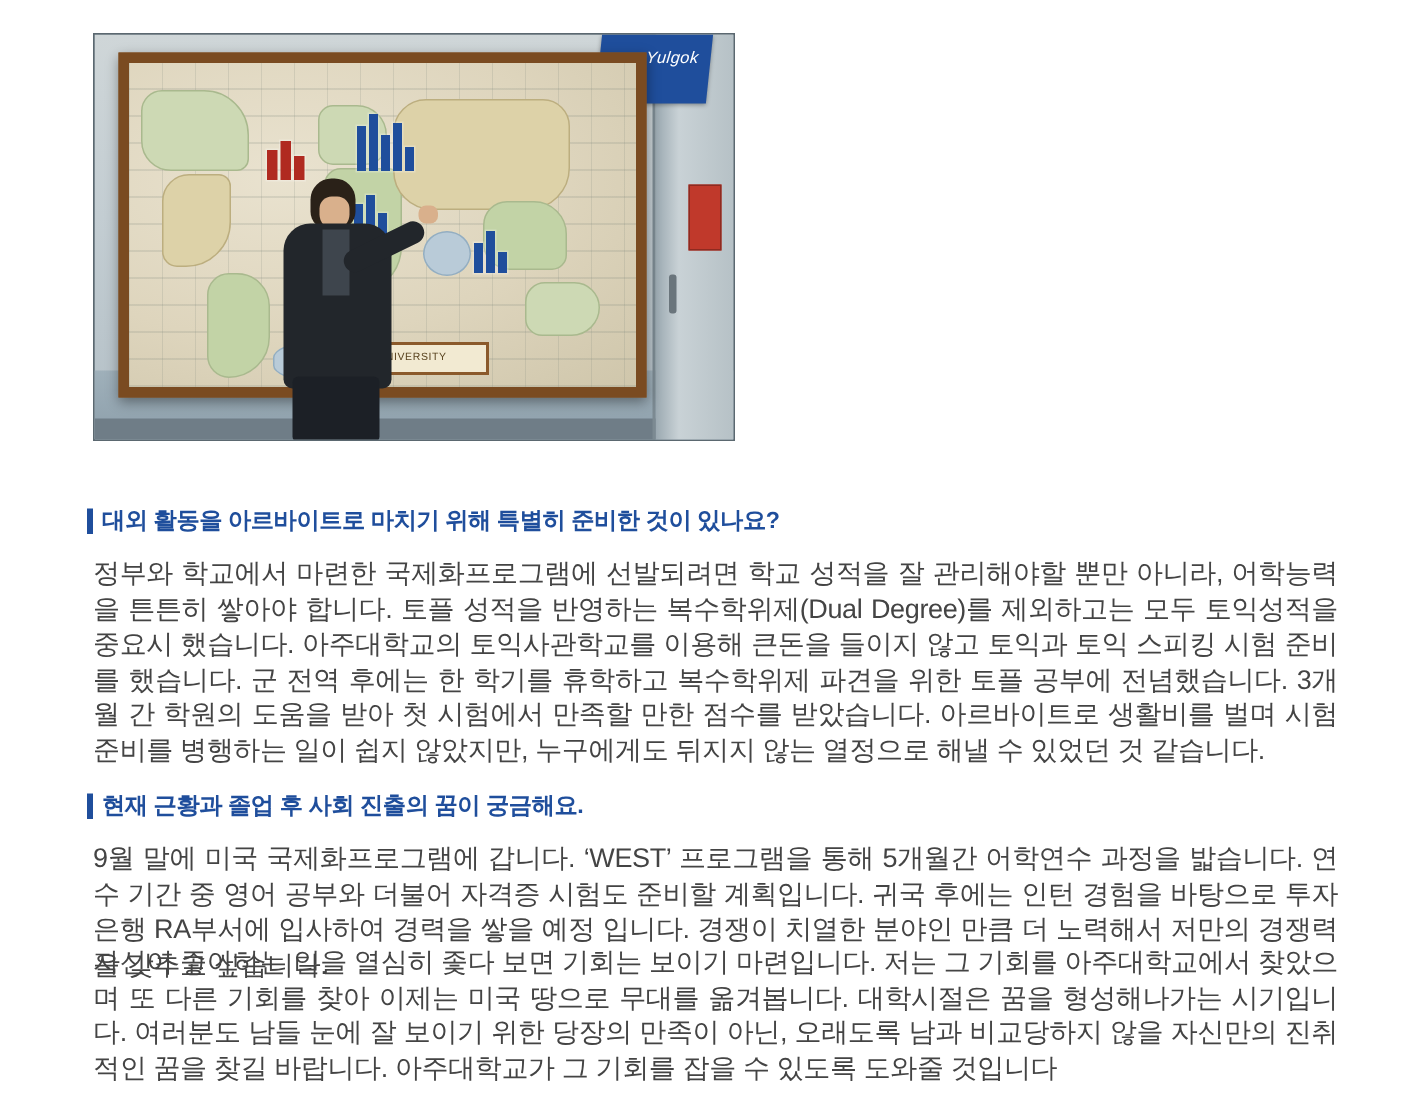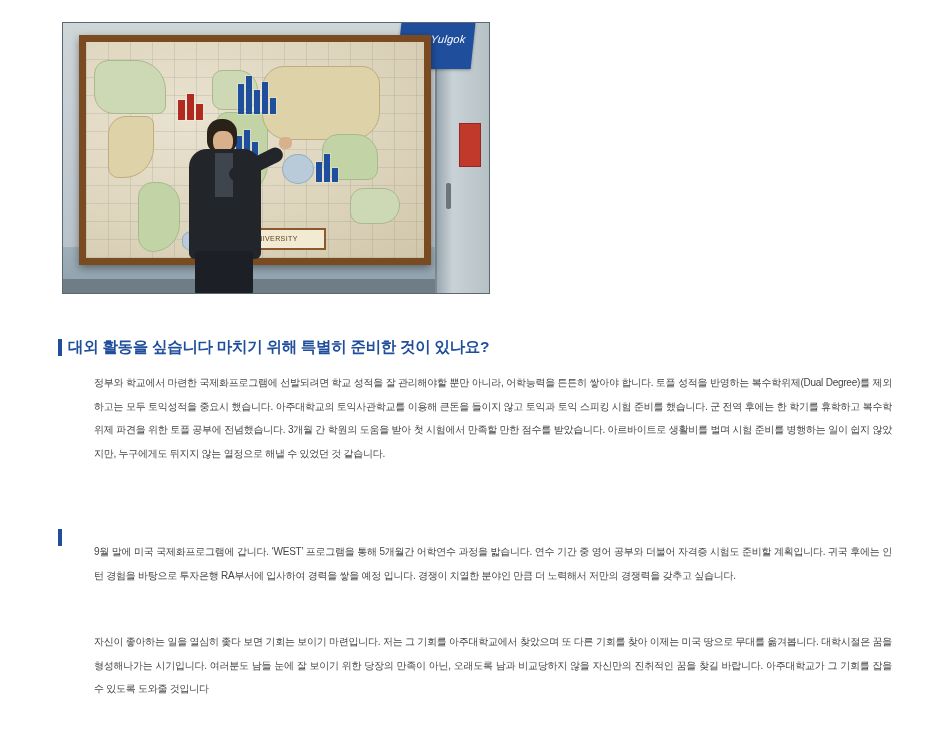--- a/index.html
+++ b/index.html
@@ -218,26 +218,25 @@
     left: 58px;
     top: 2px;
     width: 4px;
     height: 17px;
     background: #1f4e9c;
   }
   .a-body {
     margin-top: 13px;
     padding-left: 62px;
     padding-right: 58px;
-    font-size: 10px;
+    font-size: 18px;
     line-height: 23.5px;
     color: #444444;
     letter-spacing: -0.25px;
     text-align: justify;
-    margin-left: 32px;
   }
 
   #qa-1 { top: 337px; }
   #qa-2 { top: 527px; }
   #qa-3 { top: 617px; }
 </style>
 </head>
 <body>
 
 <div class="page">
@@ -303,28 +302,29 @@
         <div class="p-hand"></div>
         <div class="p-legs"></div>
       </div>
     </div>
 
   </div>
 
   <div class="qa" id="qa-1">
     <div class="q-heading">
       <span class="q-bar"></span>
-      <span>대외 활동을 싶습니다 마치기 위해 특별히 준비한 것이 있나요?</span>
+      <span>대외 활동을 아르바이트로 마치기 위해 특별히 준비한 것이 있나요?</span>
     </div>
     <div class="a-body">정부와 학교에서 마련한 국제화프로그램에 선발되려면 학교 성적을 잘 관리해야할 뿐만 아니라, 어학능력을 튼튼히 쌓아야 합니다. 토플 성적을 반영하는 복수학위제(Dual Degree)를 제외하고는 모두 토익성적을 중요시 했습니다. 아주대학교의 토익사관학교를 이용해 큰돈을 들이지 않고 토익과 토익 스피킹 시험 준비를 했습니다. 군 전역 후에는 한 학기를 휴학하고 복수학위제 파견을 위한 토플 공부에 전념했습니다. 3개월 간 학원의 도움을 받아 첫 시험에서 만족할 만한 점수를 받았습니다. 아르바이트로 생활비를 벌며 시험 준비를 병행하는 일이 쉽지 않았지만, 누구에게도 뒤지지 않는 열정으로 해낼 수 있었던 것 같습니다.</div>
   </div>
 
   <div class="qa" id="qa-2">
     <div class="q-heading">
       <span class="q-bar"></span>
+      <span>현재 근황과 졸업 후 사회 진출의 꿈이 궁금해요.</span>
     </div>
     <div class="a-body">9월 말에 미국 국제화프로그램에 갑니다. ‘WEST’ 프로그램을 통해 5개월간 어학연수 과정을 밟습니다. 연수 기간 중 영어 공부와 더불어 자격증 시험도 준비할 계획입니다. 귀국 후에는 인턴 경험을 바탕으로 투자은행 RA부서에 입사하여 경력을 쌓을 예정 입니다. 경쟁이 치열한 분야인 만큼 더 노력해서 저만의 경쟁력을 갖추고 싶습니다.</div>
   </div>
 
   <div class="qa" id="qa-3">
     <div class="a-body">자신이 좋아하는 일을 열심히 좇다 보면 기회는 보이기 마련입니다. 저는 그 기회를 아주대학교에서 찾았으며 또 다른 기회를 찾아 이제는 미국 땅으로 무대를 옮겨봅니다. 대학시절은 꿈을 형성해나가는 시기입니다. 여러분도 남들 눈에 잘 보이기 위한 당장의 만족이 아닌, 오래도록 남과 비교당하지 않을 자신만의 진취적인 꿈을 찾길 바랍니다. 아주대학교가 그 기회를 잡을 수 있도록 도와줄 것입니다</div>
   </div>
 
 </div>
 

